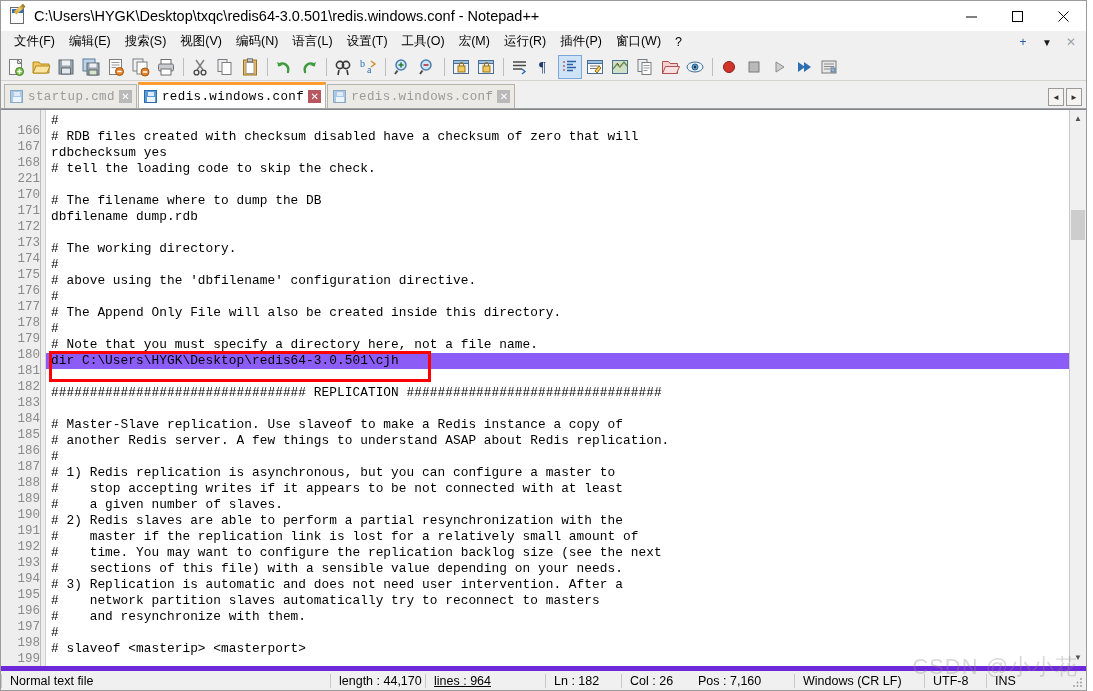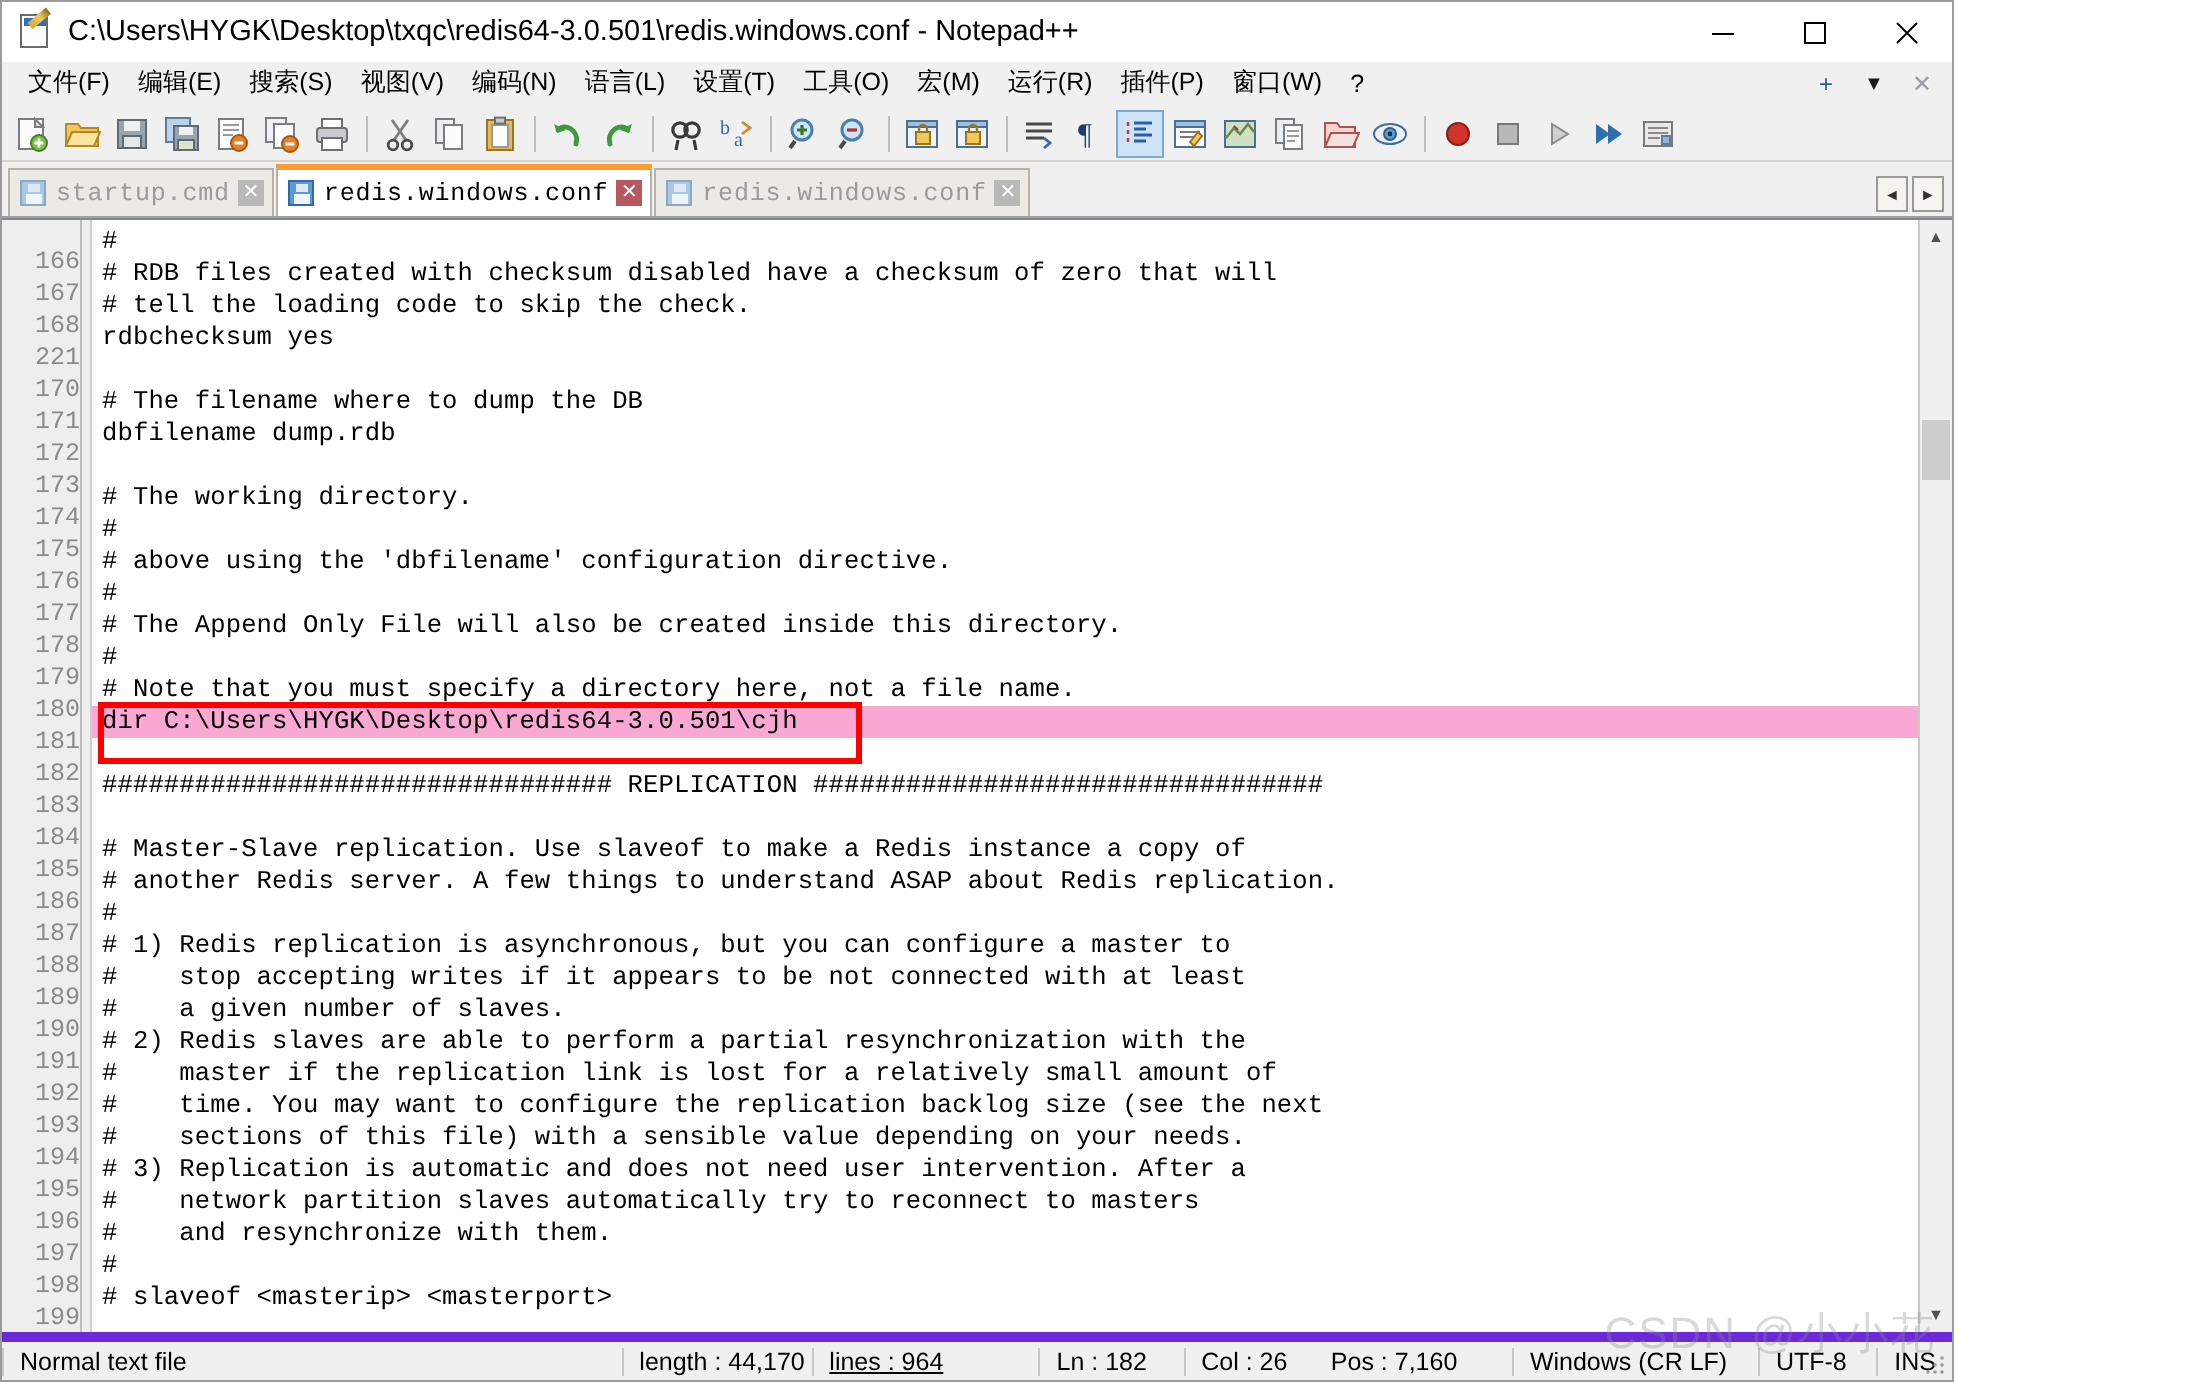--- a/index.html
+++ b/index.html
@@ -6,21 +6,21 @@
   html, body {
     margin: 0; padding: 0;
     width: 1093px; height: 691px;
     overflow: hidden;
     background: #ffffff;
     font-family: "Liberation Sans", sans-serif;
     -webkit-font-smoothing: none;
   }
   #app {
     position: relative;
-    width: 977px; height: 691px;
+    width: 1087px; height: 691px;
     background: #f0f0f0;
     border: 1px solid #9b9b9b;
     display: flex; flex-direction: column;
   }
 
   
   .titlebar {
     height: 30px; flex: 0 0 30px;
     background: #ffffff;
     display: flex; align-items: center;
@@ -194,21 +194,21 @@
   }
   .code .line {
     height: 16px; line-height: 16px;
     font-family: "Liberation Mono", monospace;
     font-size: 12.8px;
     color: #000000;
     white-space: pre;
     padding-left: 5px;
     letter-spacing: 0.05px;
   }
-  .code .line.current { background: #f9a8d4; }
+  .code .line.current { background: #8b5cf6; }
 
   
   .vscroll {
     width: 17px; flex: 0 0 17px; background: #f0f0f0;
     border-left: 1px solid #c9c9c9;
     position: relative;
   }
   .vs-arrow {
     height: 17px; display: flex; align-items: center; justify-content: center;
     font-size: 8px; color: #505050; background: #f0f0f0; cursor: default;
@@ -611,22 +611,22 @@
           <div class="ln">198</div>
           <div class="ln">199</div>
           <div class="ln">200</div>
         </div>
       <div class="fold-rail"></div>
     </div>
 
     <div class="code" id="code-lines">
         <div class="line">#</div>
         <div class="line"># RDB files created with checksum disabled have a checksum of zero that will</div>
+        <div class="line">rdbchecksum yes</div>
         <div class="line"># tell the loading code to skip the check.</div>
-        <div class="line">rdbchecksum yes</div>
         <div class="line">&nbsp;</div>
         <div class="line"># The filename where to dump the DB</div>
         <div class="line">dbfilename dump.rdb</div>
         <div class="line">&nbsp;</div>
         <div class="line"># The working directory.</div>
         <div class="line">#</div>
         <div class="line"># above using the 'dbfilename' configuration directive.</div>
         <div class="line">#</div>
         <div class="line"># The Append Only File will also be created inside this directory.</div>
         <div class="line">#</div>

